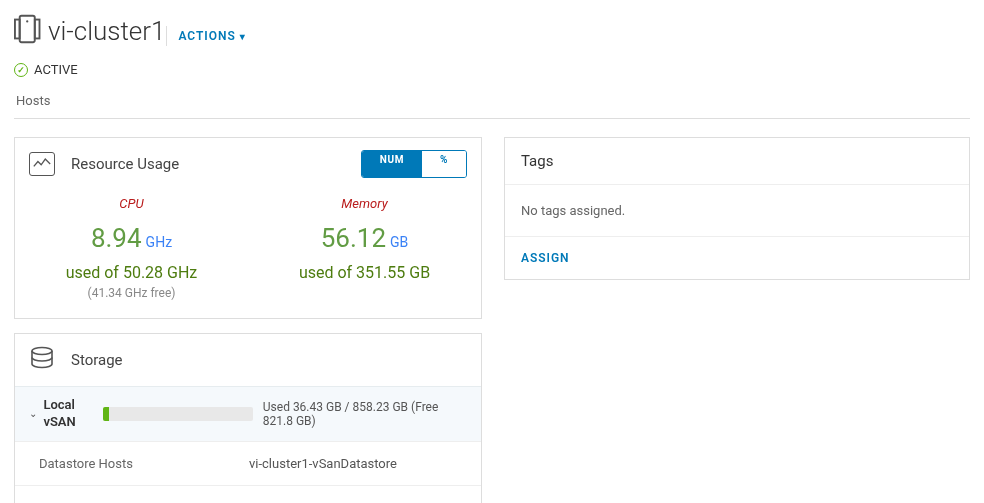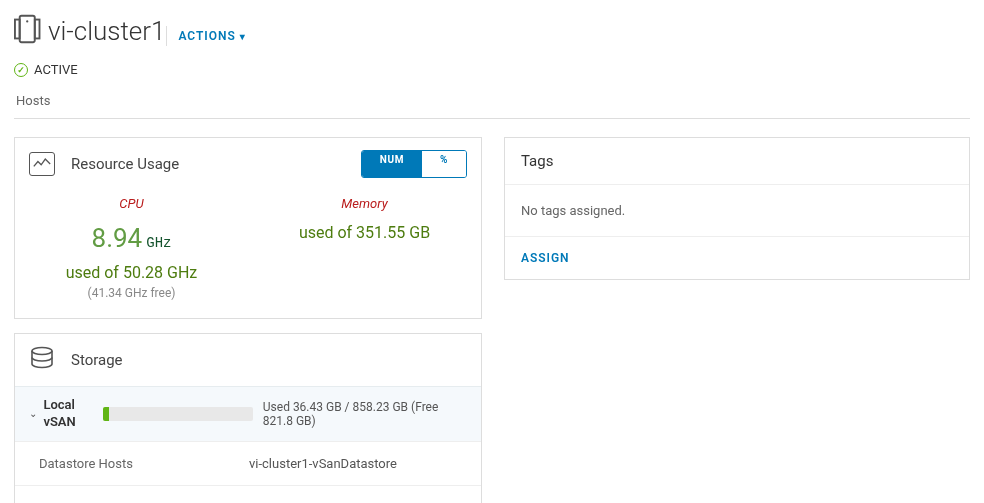--- a/index.html
+++ b/index.html
@@ -43,21 +43,21 @@
     display:flex; border:1px solid #0079b8; border-radius:3px; overflow:hidden; height:28px;
   }
   .toggle div { font-size:10px; font-weight:700; letter-spacing:.06em; padding:3px 18px; cursor:pointer; }
   .toggle .on { background:#0079b8; color:#fff; }
   .toggle .off { background:#fff; color:#0079b8; }
 
   .metrics { display:flex; padding: 6px 0 18px 0; }
   .metric { flex:1; text-align:center; }
   .metric-label { font-size:13px; color:#b91c1c; margin-bottom:12px;font-style:italic;}
   .metric-value { color:#629c44; font-size:26px; font-weight:400; }
-  .metric-unit { color:#14532d; font-size:14px; margin-left:4px;font-family:Liberation Mono, monospace;}
+  .metric-unit { color:#3b82f6; font-size:14px; margin-left:4px;}
   .metric-sub { font-size:16px; color:#4d7c0f; margin-top:10px;}
   .metric-free { font-size:12px; color:#888; margin-top:4px;}
   .storage-body { }
   .storage-row {
     display:flex; align-items:center; padding:10px 14px; background:#f5f9fc; border-top:1px solid #e6ecef;
   }
   .expand-caret { font-size:10px; color:#555; margin-right:6px;}
   .local-label { font-weight:600; font-size:13px; color:#333; width:56px; line-height:1.3;}
   .bar-wrap { flex:0 0 150px; height:14px; background:#e8e8e8; position:relative; border-radius:2px; margin:0 10px;}
   .bar-fill { position:absolute; left:0; top:0; bottom:0; width:4%; background:#60b515; border-radius:2px 0 0 2px;}
@@ -124,20 +124,23 @@
           <div class="metric">
             <div class="metric-label">CPU</div>
             <div>
               <span class="metric-value">8.94</span><span class="metric-unit">GHz</span>
             </div>
             <div class="metric-sub">used of 50.28 GHz</div>
             <div class="metric-free">(41.34 GHz free)</div>
           </div>
           <div class="metric">
             <div class="metric-label">Memory</div>
+            <div>
+              <span class="metric-value">56.12</span><span class="metric-unit">GB</span>
+            </div>
             <div class="metric-sub">used of 351.55 GB</div>
           </div>
         </div>
       </div>
 
       <div class="card">
         <div class="card-header">
           <div class="card-header-left">
             <span>
               <svg width="26" height="24" viewBox="0 0 26 24">

